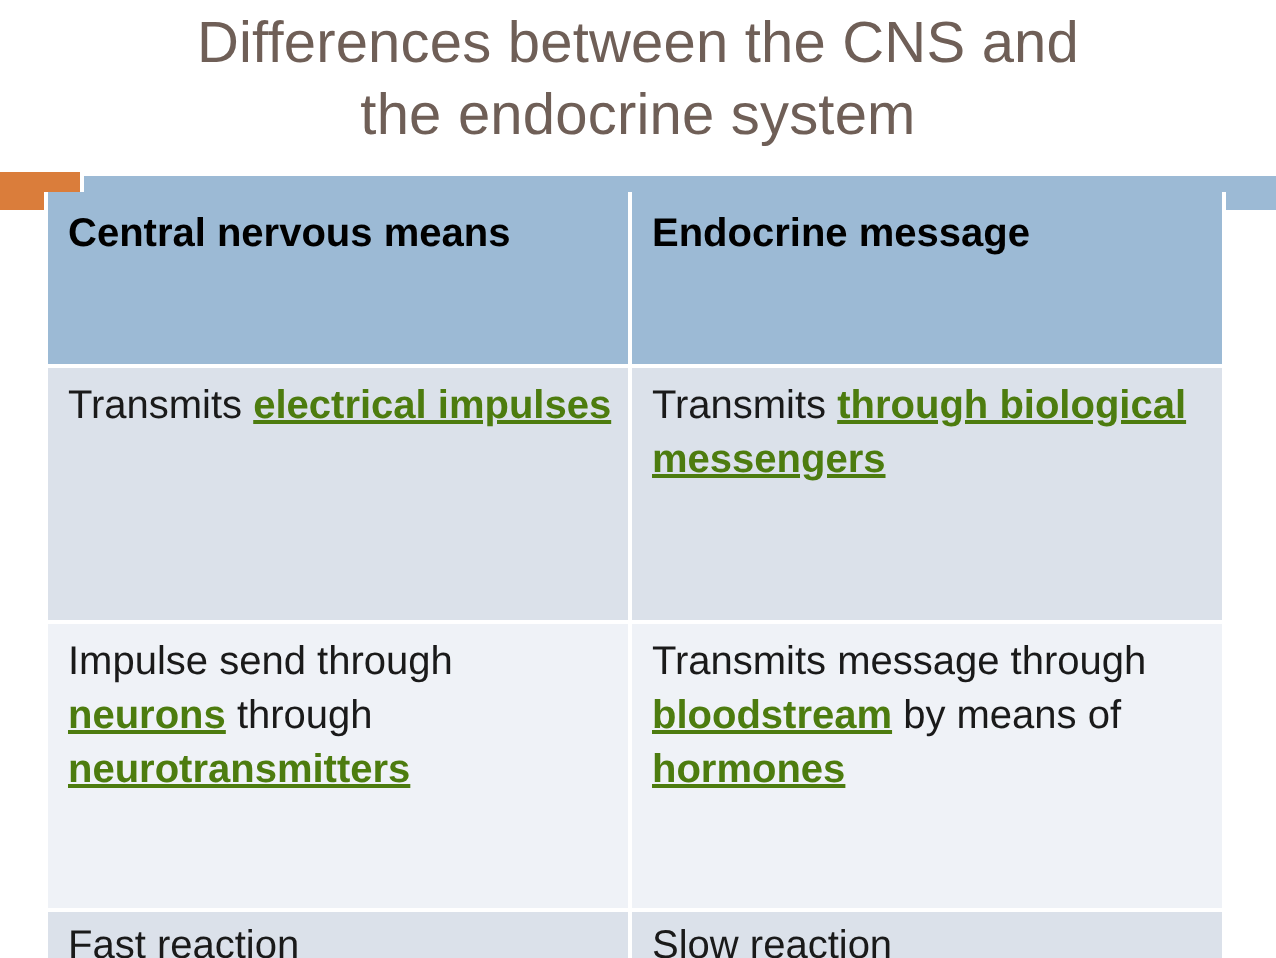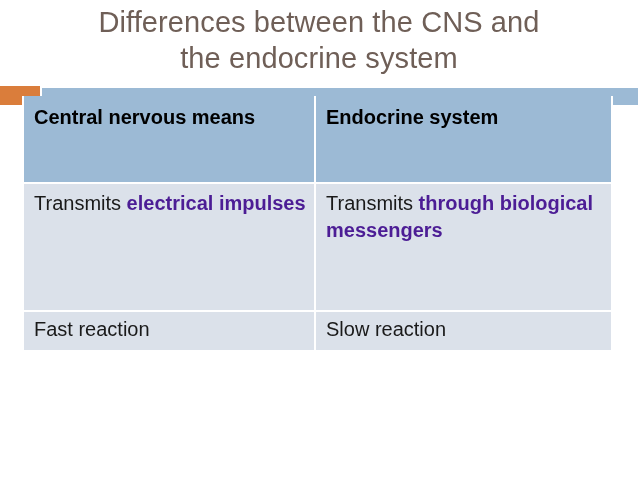--- a/index.html
+++ b/index.html
@@ -86,22 +86,23 @@
     height: 70px;
     padding-top: 8px;
   }
 
   .cmp-table tbody tr.row-shade td { background: #dbe1ea; }
   .cmp-table tbody tr.row-light td { background: #eff2f7; }
 
   .cmp-table tbody td { color: #1a1a1a; font-weight: 400; }
 
   .hl {
-    color: #4c1d95;
+    color: #4d7c0f;
     font-weight: bold;
+    text-decoration: underline;
   }
   .cell-blue {
     color: #1b74b8;
     font-weight: bold;
   }
 
   
   tr.r-transmit td { height: 112px; }
   tr.r-impulse  td { height: 128px; }
   tr.r-speed    td { height: 30px; padding-top: 4px; padding-bottom: 4px; }
@@ -119,30 +120,34 @@
   <div class="accent-blue-bar"></div>
 
   <table class="cmp-table">
     <colgroup>
       <col class="col-left">
       <col class="col-right">
     </colgroup>
     <thead>
       <tr>
         <th>Central nervous means</th>
-        <th>Endocrine system</th>
+        <th>Endocrine message</th>
       </tr>
     </thead>
     <tbody>
 
       <tr class="row-shade r-transmit">
         <td><span>Transmits </span><span class="hl">electrical impulses</span></td>
         <td><span>Transmits </span><span class="hl">through biological messengers</span></td>
       </tr>
 
+      <tr class="row-light r-impulse">
+        <td><span>Impulse send through </span><span class="hl">neurons</span><span> through </span><span class="hl">neurotransmitters</span></td>
+        <td><span>Transmits message through </span><span class="hl">bloodstream</span><span> by means of </span><span class="hl">hormones</span></td>
+      </tr>
 
       <tr class="row-shade r-speed">
         <td class="cell-blue">Fast reaction</td>
         <td class="cell-blue">Slow reaction</td>
       </tr>
 
     </tbody>
   </table>
 
 </div>

